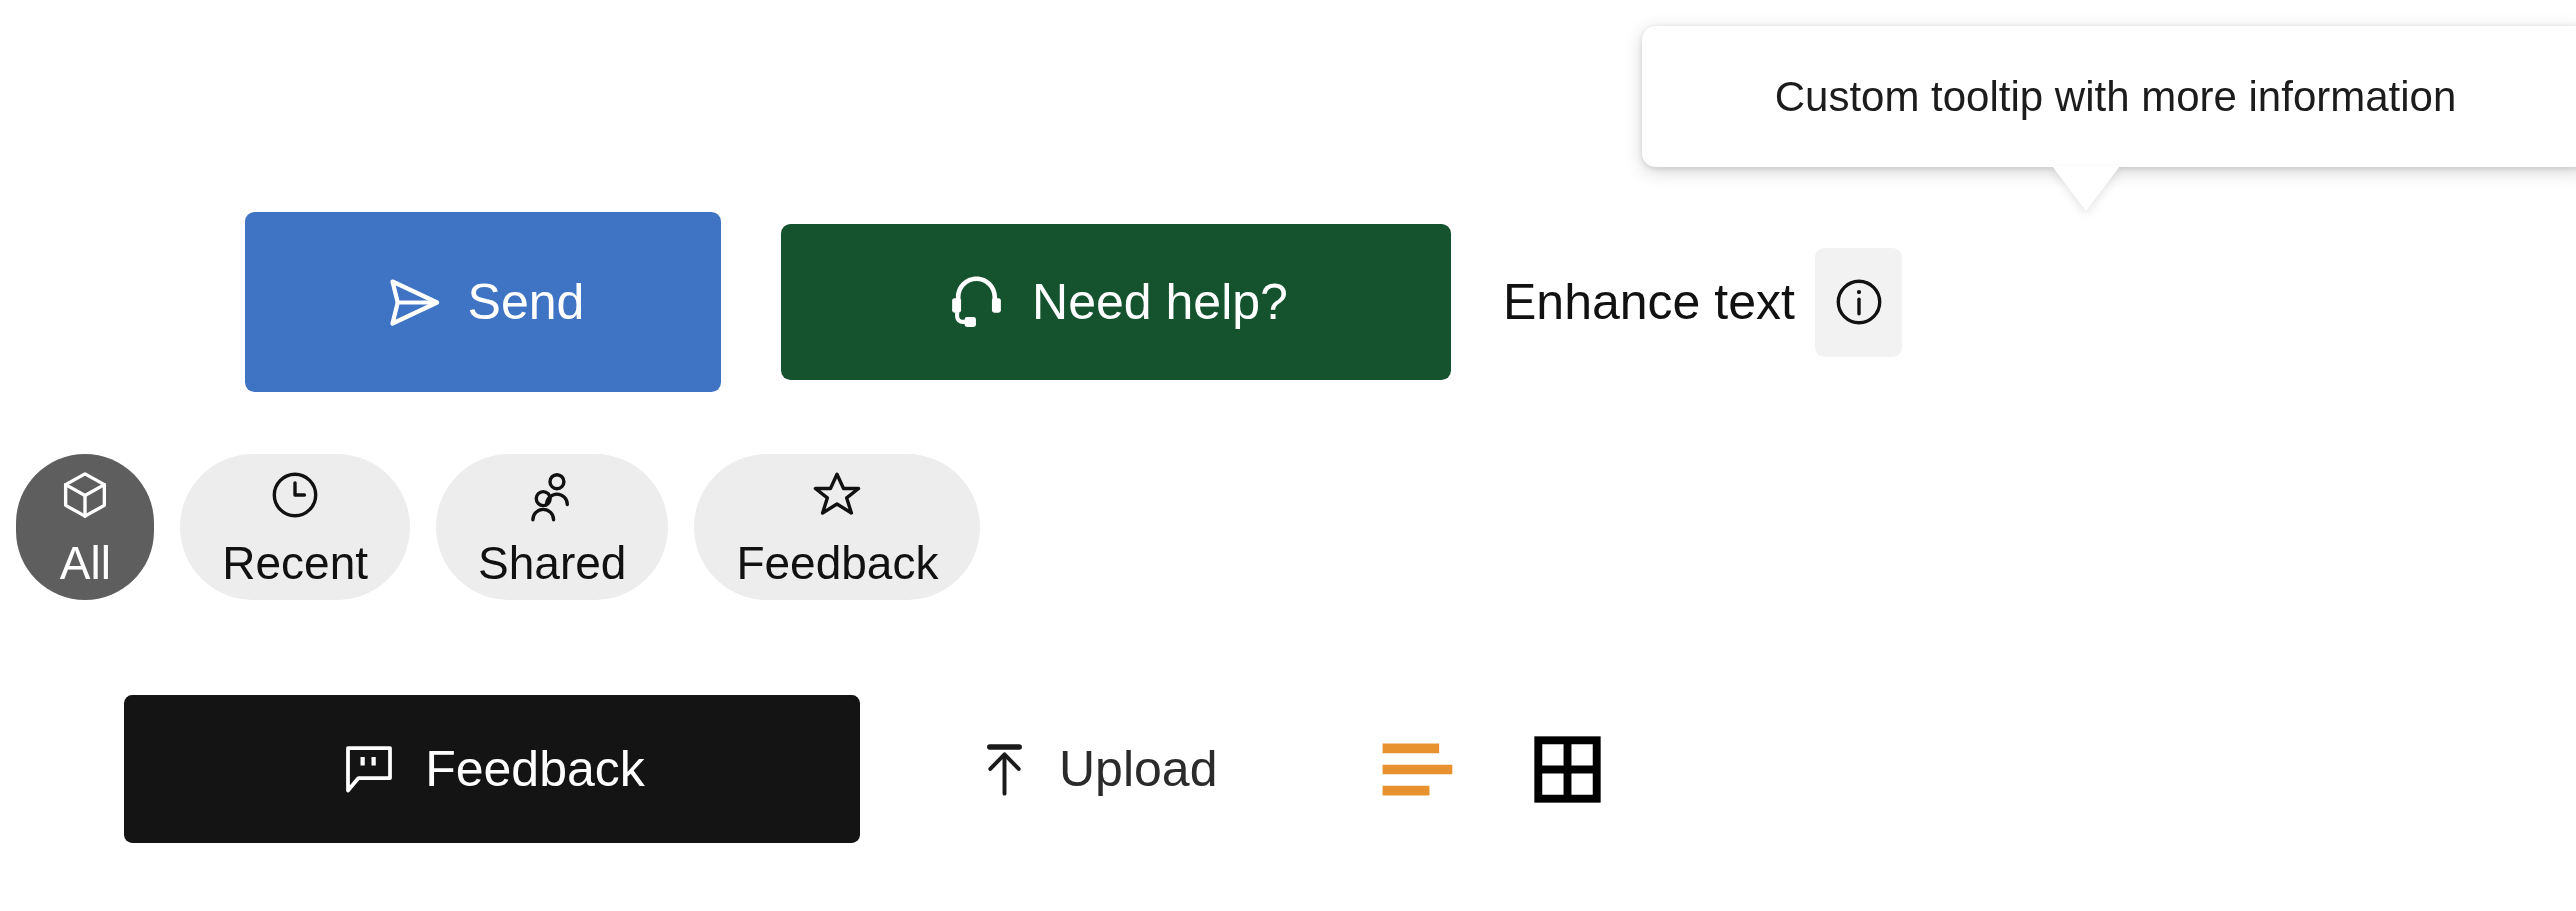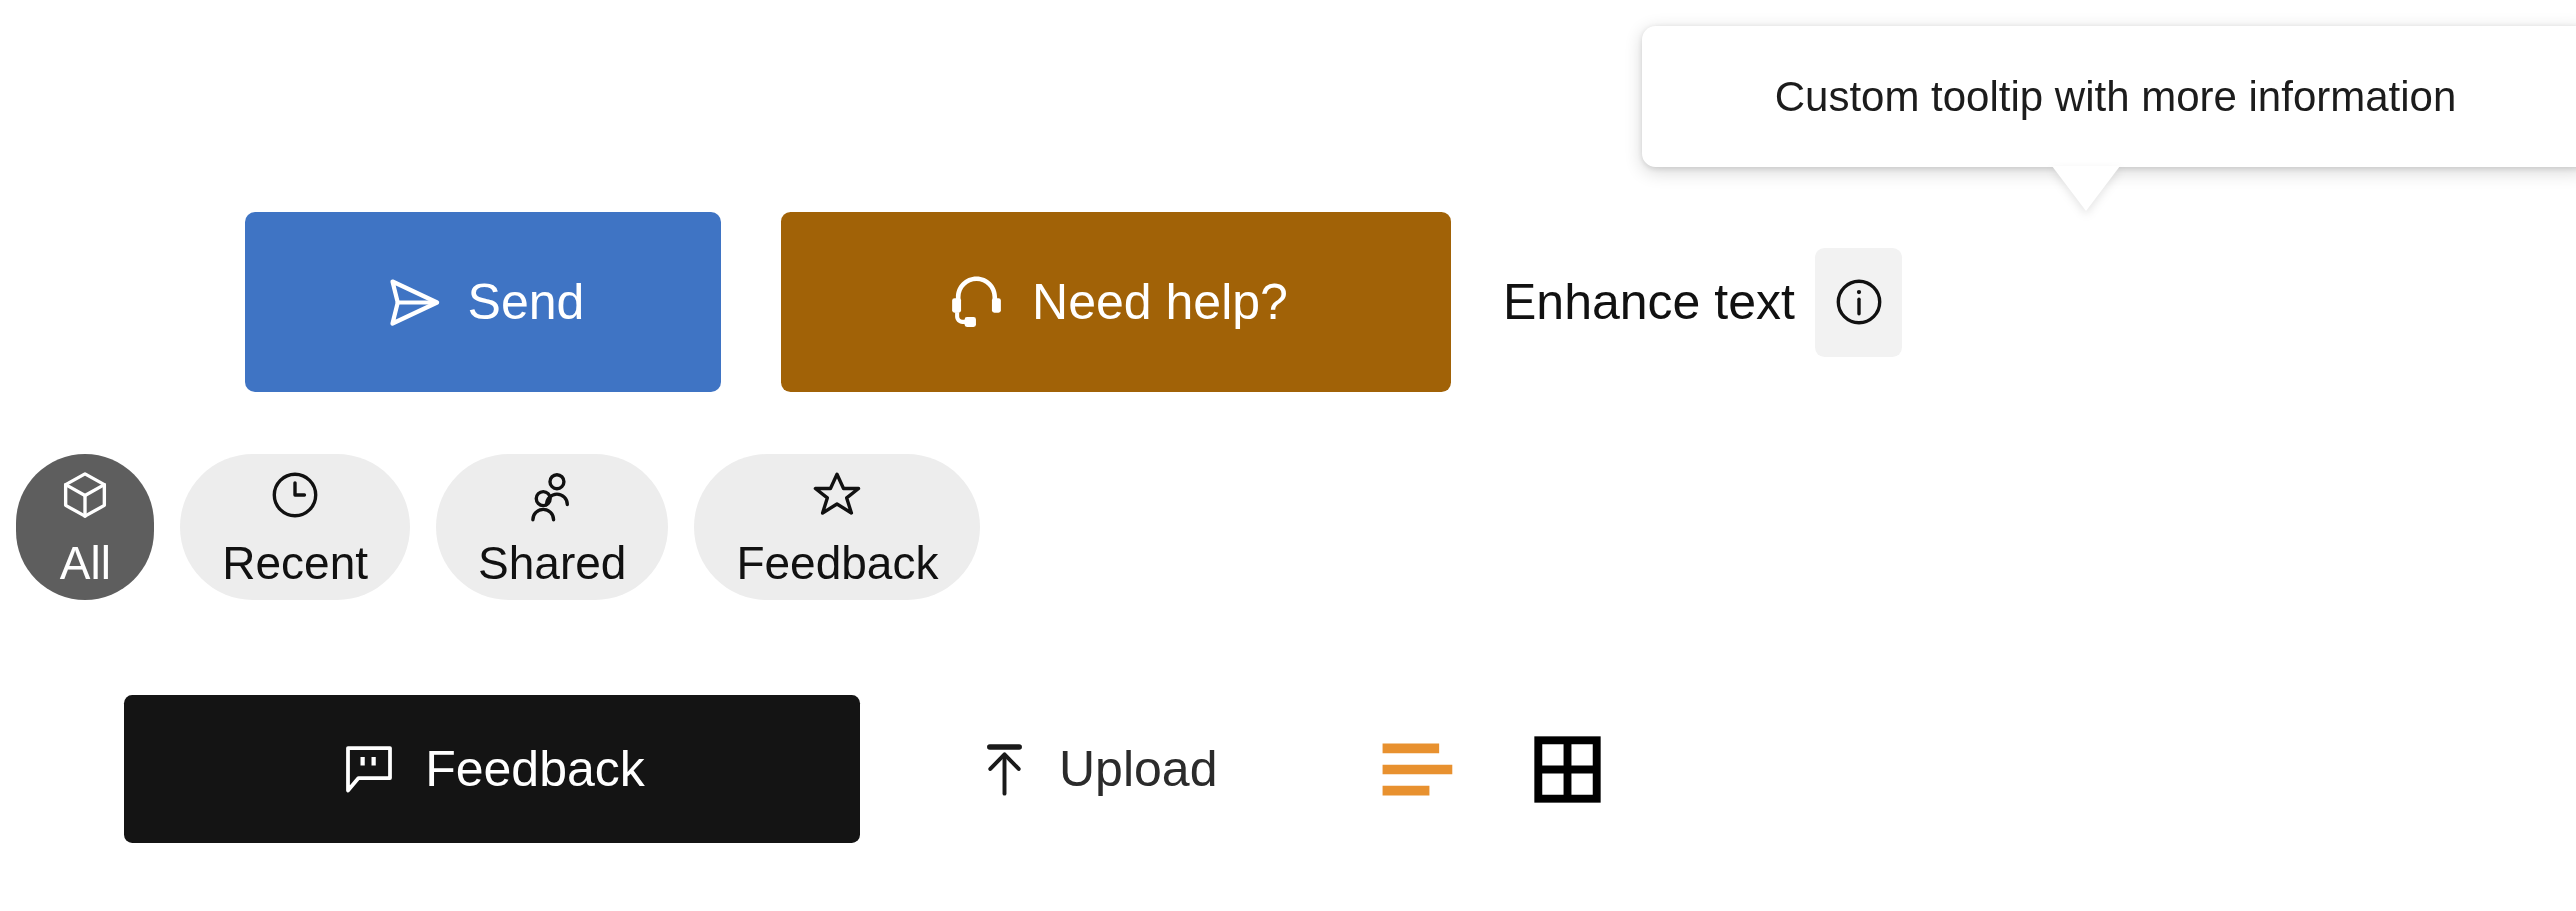--- a/index.html
+++ b/index.html
@@ -48,27 +48,26 @@
     box-sizing: border-box;
     white-space: nowrap;
   }
 
   .btn-send {
     background: #3f74c4;
     color: #ffffff;
     height: 180px;
     padding: 0 38px;
     min-width: 476px;
-    border-radius: 10px;
   }
 
   .btn-help {
-    background: #a16207;
+    background: #14532d;
     color: #ffffff;
-    height: 180px;
+    height: 156px;
     padding: 0 38px;
     min-width: 670px;
     margin-left: 60px;
   }
 
   .enhance-group {
     display: flex;
     align-items: center;
     gap: 20.4px;
     margin-left: 52px;

